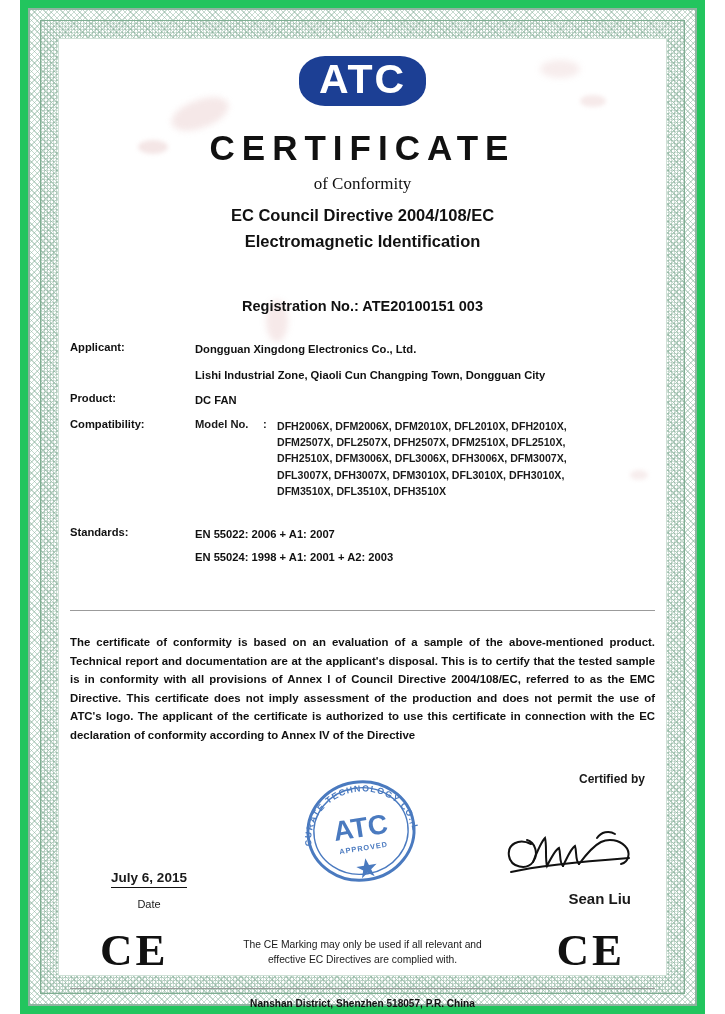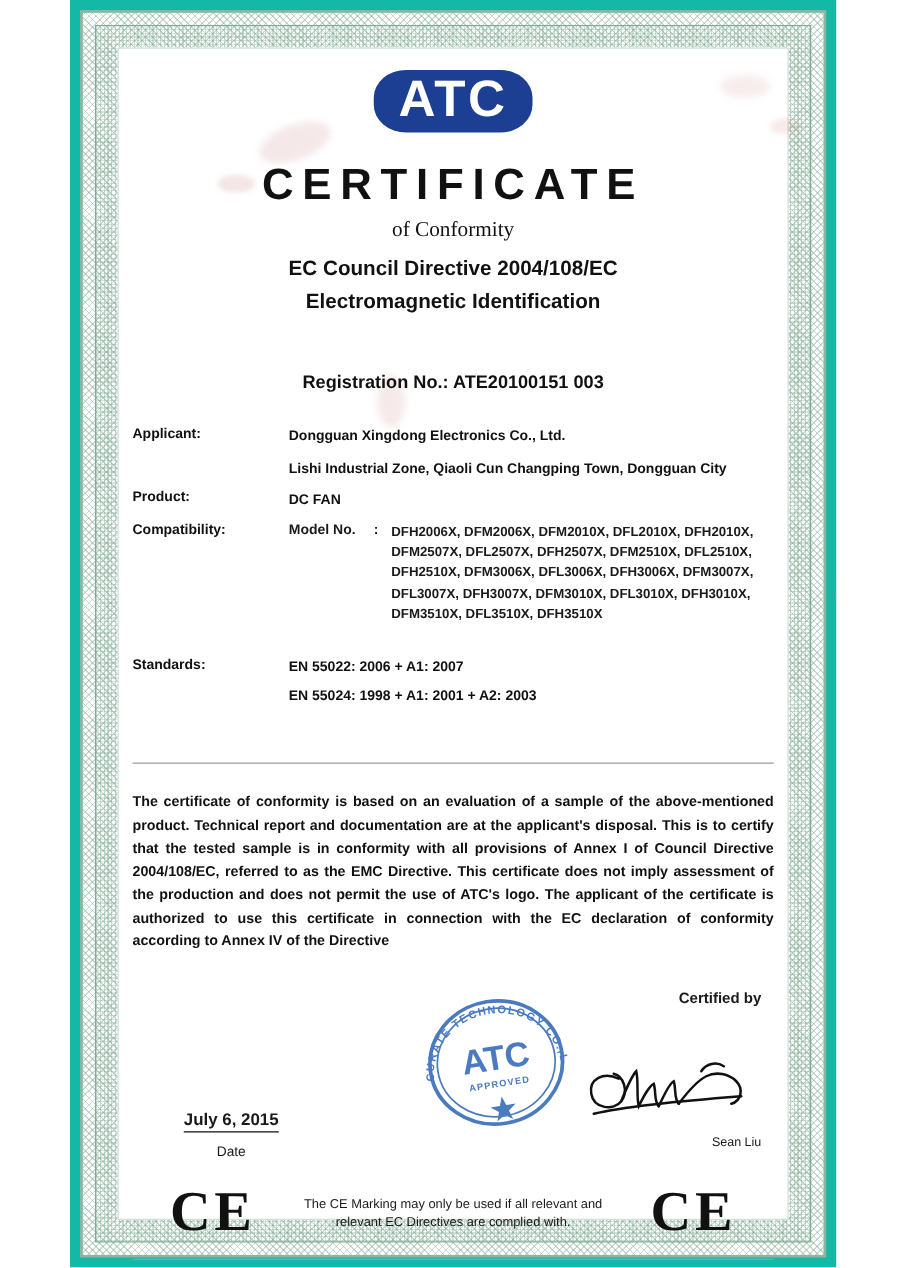--- a/index.html
+++ b/index.html
@@ -6,24 +6,24 @@
     margin: 0;
     padding: 0;
     background: #ffffff;
   }
   body {
     font-family: "Liberation Sans", sans-serif;
     color: #1a1a1a;
   }
   .page {
     position: relative;
-    width: 613px;
+    width: 685px;
     height: 1014px;
     margin: 0 auto;
-    background: #14b8a6;
+    background: #22c55e;
     overflow: hidden;
   }
   
   .border-outer {
     position: absolute;
     left: 8px;
     top: 8px;
     right: 8px;
     bottom: 8px;
     border: 2px solid #8fb3a0;
@@ -176,24 +176,24 @@
   }
   .certified-by {
     position: absolute;
     right: 10px;
     top: 0;
     font-size: 12px;
     font-weight: bold;
   }
   .sig-name {
     position: absolute;
-    right: 10px;
+    right: 24px;
     top: 118px;
-    font-size: 10px;
-    font-weight: normal;
+    font-size: 15px;
+    font-weight: bold;
   }
   .signature {
     position: absolute;
     right: 8px;
     top: 56px;
     width: 150px;
     height: 62px;
   }
   .date-line {
     position: absolute;
@@ -373,21 +373,21 @@
       <div class="date-line">
         <span class="date-value">July 6, 2015</span>
         <span class="date-label">Date</span>
       </div>
     </div>
 
     <div class="ce-row">
       <div class="ce-mark ce-left">CE</div>
       <div class="ce-note">
         <div>The CE Marking may only be used if all relevant and</div>
-        <div>relevant EC Directives are complied with.</div>
+        <div>effective EC Directives are complied with.</div>
       </div>
       <div class="ce-mark ce-right">CE</div>
     </div>
 
     <hr class="footer-rule">
 
     <div class="footer">
       <div>Nanshan District, Shenzhen 518057, P.R. China</div>
       <div>
         <span>Tel: +86-755-26503290</span><span class="tabsp"></span><span>Fax: +86-755-26503396</span><span class="tabsp"></span><span>E-mail: webmaster@atc-lab.com</span><span class="tabsp"></span><span>Http://www.atc-lab.com</span>

